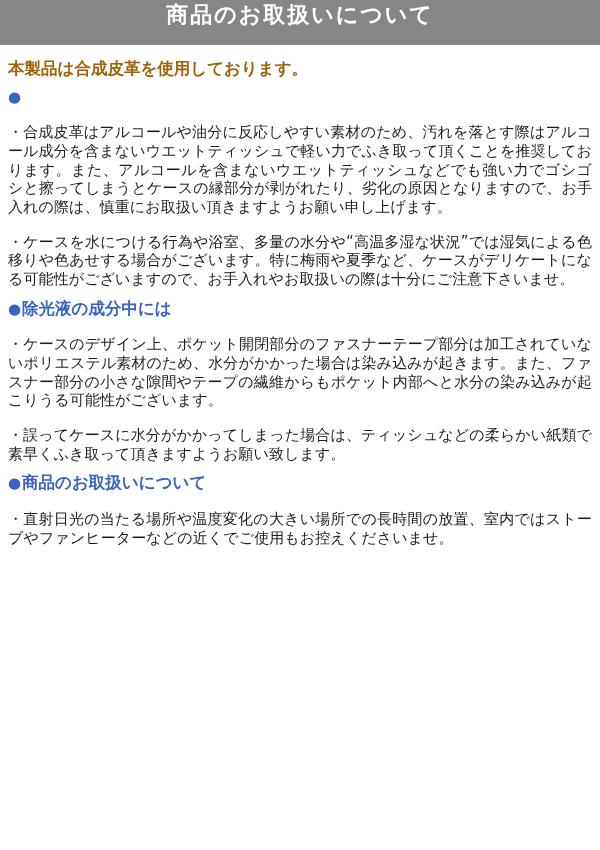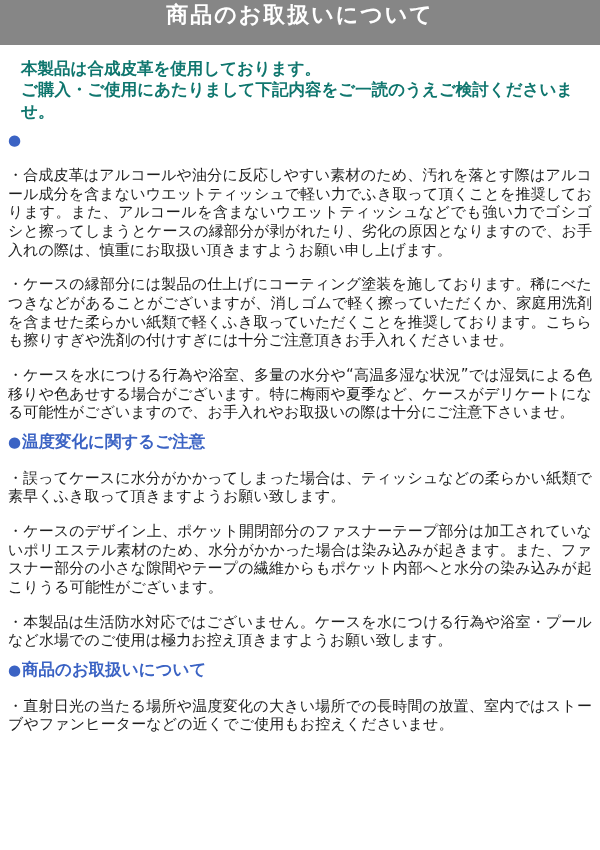--- a/index.html
+++ b/index.html
@@ -25,25 +25,25 @@
     color: #ffffff;
     font-size: 22px;
     font-weight: bold;
     letter-spacing: 2px;
   }
   .content {
     padding: 13px 8px 0 8px;
     color: #1d1d1d;
   }
   .intro {
-    color: #0f766e;
+    color: #a16207;
     font-weight: bold;
     font-size: 16.5px;
     line-height: 1.3;
-    margin: 0 0 7px 13px;
+    margin: 0 0 7px 0;
   }
   .section-heading {
     color: #3b63c4;
     font-weight: bold;
     font-size: 16.5px;
     line-height: 1.25;
     margin: 9px 0 3px 0;
     display: flex;
     align-items: center;
   }
@@ -63,40 +63,37 @@
 <body>
 
 <div class="header-bar">
   <div class="header-title">商品のお取扱いについて</div>
 </div>
 
 <div class="content">
 
   <div class="intro">
     <div>本製品は合成皮革を使用しております。</div>
-    <div>ご購入・ご使用にあたりまして下記内容をご一読のうえご検討くださいませ。</div>
   </div>
 
   <div class="section">
     <div class="section-heading">
       <span class="bullet-icon">●</span>
     </div>
     <p class="para">・合成皮革はアルコールや油分に反応しやすい素材のため、汚れを落とす際はアルコール成分を含まないウエットティッシュで軽い力でふき取って頂くことを推奨しております。また、アルコールを含まないウエットティッシュなどでも強い力でゴシゴシと擦ってしまうとケースの縁部分が剥がれたり、劣化の原因となりますので、お手入れの際は、慎重にお取扱い頂きますようお願い申し上げます。</p>
-    <p class="para">・ケースの縁部分には製品の仕上げにコーティング塗装を施しております。稀にべたつきなどがあることがございますが、消しゴムで軽く擦っていただくか、家庭用洗剤を含ませた柔らかい紙類で軽くふき取っていただくことを推奨しております。こちらも擦りすぎや洗剤の付けすぎには十分ご注意頂きお手入れくださいませ。</p>
     <p class="para">・ケースを水につける行為や浴室、多量の水分や“高温多湿な状況”では湿気による色移りや色あせする場合がございます。特に梅雨や夏季など、ケースがデリケートになる可能性がございますので、お手入れやお取扱いの際は十分にご注意下さいませ。</p>
   </div>
 
   <div class="section">
     <div class="section-heading">
       <span class="bullet-icon">●</span>
-      <span>温度変化に関するご注意</span>
+      <span>除光液の成分中には</span>
     </div>
+    <p class="para">・ケースのデザイン上、ポケット開閉部分のファスナーテープ部分は加工されていないポリエステル素材のため、水分がかかった場合は染み込みが起きます。また、ファスナー部分の小さな隙間やテープの繊維からもポケット内部へと水分の染み込みが起こりうる可能性がございます。</p>
     <p class="para">・誤ってケースに水分がかかってしまった場合は、ティッシュなどの柔らかい紙類で素早くふき取って頂きますようお願い致します。</p>
-    <p class="para">・ケースのデザイン上、ポケット開閉部分のファスナーテープ部分は加工されていないポリエステル素材のため、水分がかかった場合は染み込みが起きます。また、ファスナー部分の小さな隙間やテープの繊維からもポケット内部へと水分の染み込みが起こりうる可能性がございます。</p>
-    <p class="para">・本製品は生活防水対応ではございません。ケースを水につける行為や浴室・プールなど水場でのご使用は極力お控え頂きますようお願い致します。</p>
   </div>
 
   <div class="section">
     <div class="section-heading">
       <span class="bullet-icon">●</span>
       <span>商品のお取扱いについて</span>
     </div>
     <p class="para">・直射日光の当たる場所や温度変化の大きい場所での長時間の放置、室内ではストーブやファンヒーターなどの近くでご使用もお控えくださいませ。</p>
   </div>
 

